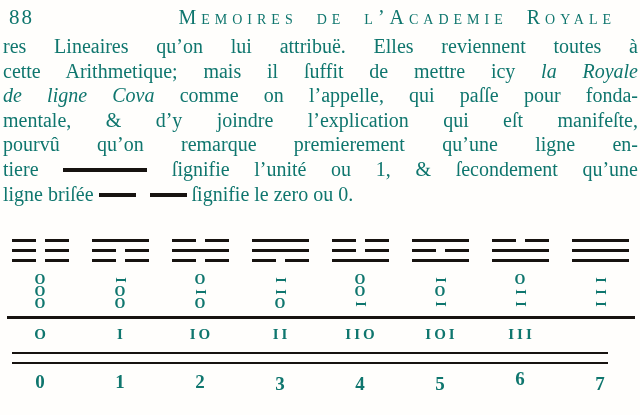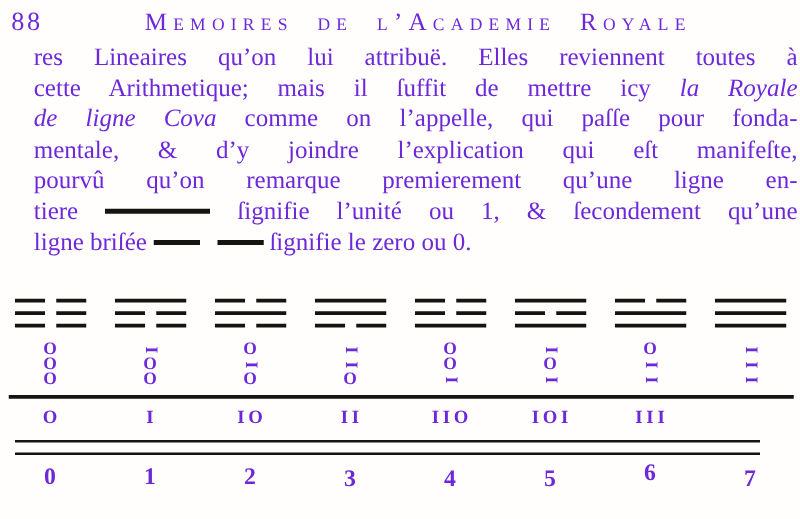--- a/index.html
+++ b/index.html
@@ -1,31 +1,31 @@
 <!DOCTYPE html>
 <html><head>
 <meta charset="utf-8">
 <style>
   html,body{margin:0;padding:0;background:#ffffff;}
   .page{
     position:relative;width:640px;height:415px;overflow:hidden;
-    background:#fffefc;color:#6d28d9;
+    background:#fffefc;color:#0f766e;
     font-family:"Liberation Serif","DejaVu Serif",serif;
   }
   
   .hdr{display:flex;align-items:baseline;padding:5px 10px 0 9px;}
   .pagenum{font-size:21px;letter-spacing:2px;width:44px;flex:0 0 auto;}
   .runtitle{
-    flex:1;text-align:center;font-variant:small-caps;
+    flex:1;text-align:right;font-variant:small-caps;
     font-size:20px;letter-spacing:5px;word-spacing:9px;padding-right:14px;
     white-space:nowrap;
   }
   
   .para{margin:4px 2px 0 3px;font-size:20px;line-height:24.6px;}
-  .pline{text-align:justify;margin-left:24px;}
+  .pline{text-align:justify;}
   .pline.j{text-align-last:justify;}
   .it{font-style:italic;}
   .irule{
     display:inline-block;width:84px;height:4px;background:#171310;
     vertical-align:middle;position:relative;top:-1px;
   }
   .irule-broken{
     display:inline-flex;gap:14px;vertical-align:middle;position:relative;top:-1px;
   }
   .irule-broken span{display:inline-block;width:37px;height:4px;background:#171310;}

